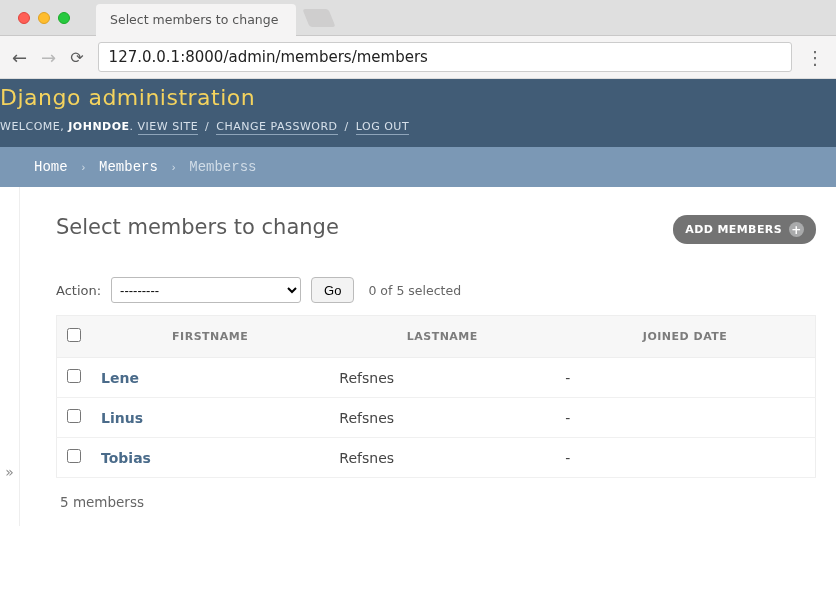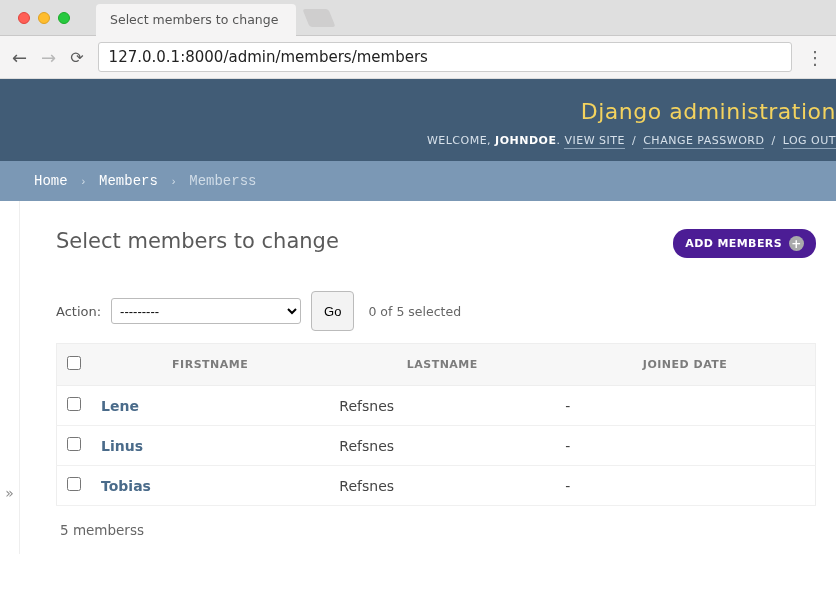--- a/index.html
+++ b/index.html
@@ -19,45 +19,45 @@
 
 .addr-row { display: flex; align-items: center; height: 42px; padding: 0 8px; background: #f5f4f4; gap: 10px; }
 .nav-icons { display: flex; gap: 14px; align-items: center; padding: 0 4px; }
 .nav-arrow { font-size: 18px; color: #5c5c5c; cursor: pointer; }
 .nav-arrow.disabled { color: #b8b8b8; }
 .reload-icon { font-size: 16px; color: #5c5c5c; cursor: pointer; }
 .addr-bar { flex: 1; height: 30px; border: 1px solid #ccc; border-radius: 3px; background: #fff; padding: 12px 10px; font-size: 15px; color: #222; display: flex; align-items: center; }
 .more-icon { font-size: 18px; color: #666; padding: 0 4px; cursor: pointer; }
 
 
-.dj-header { background: #415c76; text-align: right; padding: 20px 0 14px; }
+.dj-header { background: #415c76; text-align: left; padding: 6px 0 14px; }
 .dj-title { color: #f4d35e; font-size: 22px; font-weight: 400; letter-spacing: 0.5px; }
 .dj-usertools { margin-top: 10px; font-size: 11px; color: #d6e0ea; letter-spacing: 0.5px; }
 .dj-usertools strong { color: #fff; font-weight: 700; }
 .dj-usertools .ulink { color: #d6e0ea; border-bottom: 1px solid #8fa5ba; padding-bottom: 1px; cursor: pointer; }
 .dj-usertools .sep { margin: 0 3px; }
 
 
 .breadcrumbs { background: #7b98b5; color: #e6edf3; padding: 12px 12px 12px 34px; font-size: 14px; font-family: Liberation Mono, monospace; }
 .breadcrumbs .bc-link { color: #fff; cursor: pointer; }
 .breadcrumbs .bc-current { color: #d0dce7; }
 .breadcrumbs .bc-sep { margin: 0 4px; color: #d0dce7; font-size: 11px; }
 
 
 .content-wrap { display: flex; }
 .side-toggle { width: 20px; border-right: 1px solid #eee; display: flex; align-items: center; justify-content: center; color: #8c8c8c; font-size: 14px; padding-top: 230px; }
 .content { flex: 1; padding: 28px 20px 0 36px; }
 .object-tools { float: right; }
-.add-btn { display: inline-flex; align-items: center; background: #4c1d95; color: #fff; font-size: 11px; font-weight: 700; letter-spacing: 0.4px; padding: 7px 12px; border-radius: 14px; cursor: pointer; }
+.add-btn { display: inline-flex; align-items: center; background: #737373; color: #fff; font-size: 11px; font-weight: 700; letter-spacing: 0.4px; padding: 7px 12px; border-radius: 14px; cursor: pointer; }
 .add-btn .plus { display: inline-flex; align-items: center; justify-content: center; width: 15px; height: 15px; border-radius: 50%; background: #a9aaab; color: #fff; margin-left: 7px; font-size: 12px; font-weight: 700; line-height: 1; }
 h1.page-title { font-size: 21px; font-weight: 400; color: #5a5a5a; }
 
 .actions { margin-top: 38px; display: flex; align-items: center; gap: 10px; font-size: 13px; color: #555; }
 .actions select { min-width: 190px; height: 26px; border: 1px solid #bbb; border-radius: 3px; background: #fff; font-size: 13px; padding: 0 4px; }
-.actions button.go { height: 40px; padding: 0 12px; border: 1px solid #bbb; border-radius: 4px; background: #f3f3f3; font-size: 13px; cursor: pointer; }
+.actions button.go { height: 26px; padding: 0 12px; border: 1px solid #bbb; border-radius: 4px; background: #f3f3f3; font-size: 13px; cursor: pointer; }
 .actions .counter { font-size: 12.5px; color: #666; margin-left: 4px; }
 
 table.results { width: 100%; border-collapse: collapse; margin-top: 12px; border: 1px solid #eee; }
 table.results thead th { background: #f7f7f7; text-align: center; font-size: 11px; color: #7c7c7c; font-weight: 700; letter-spacing: 0.5px; padding: 12px 10px; border-bottom: 1px solid #eee; }
 table.results thead th.checkbox-col { width: 34px; text-align: center; }
 table.results td { padding: 11px 10px; border-bottom: 1px solid #f0f0f0; font-size: 14px; color: #444; }
 table.results td.checkbox-col { width: 34px; text-align: center; }
 td a.row-link { color: #4a6b8a; font-weight: 700; text-decoration: none; cursor: pointer; }
 input[type=checkbox] { width: 14px; height: 14px; cursor: pointer; }
 

